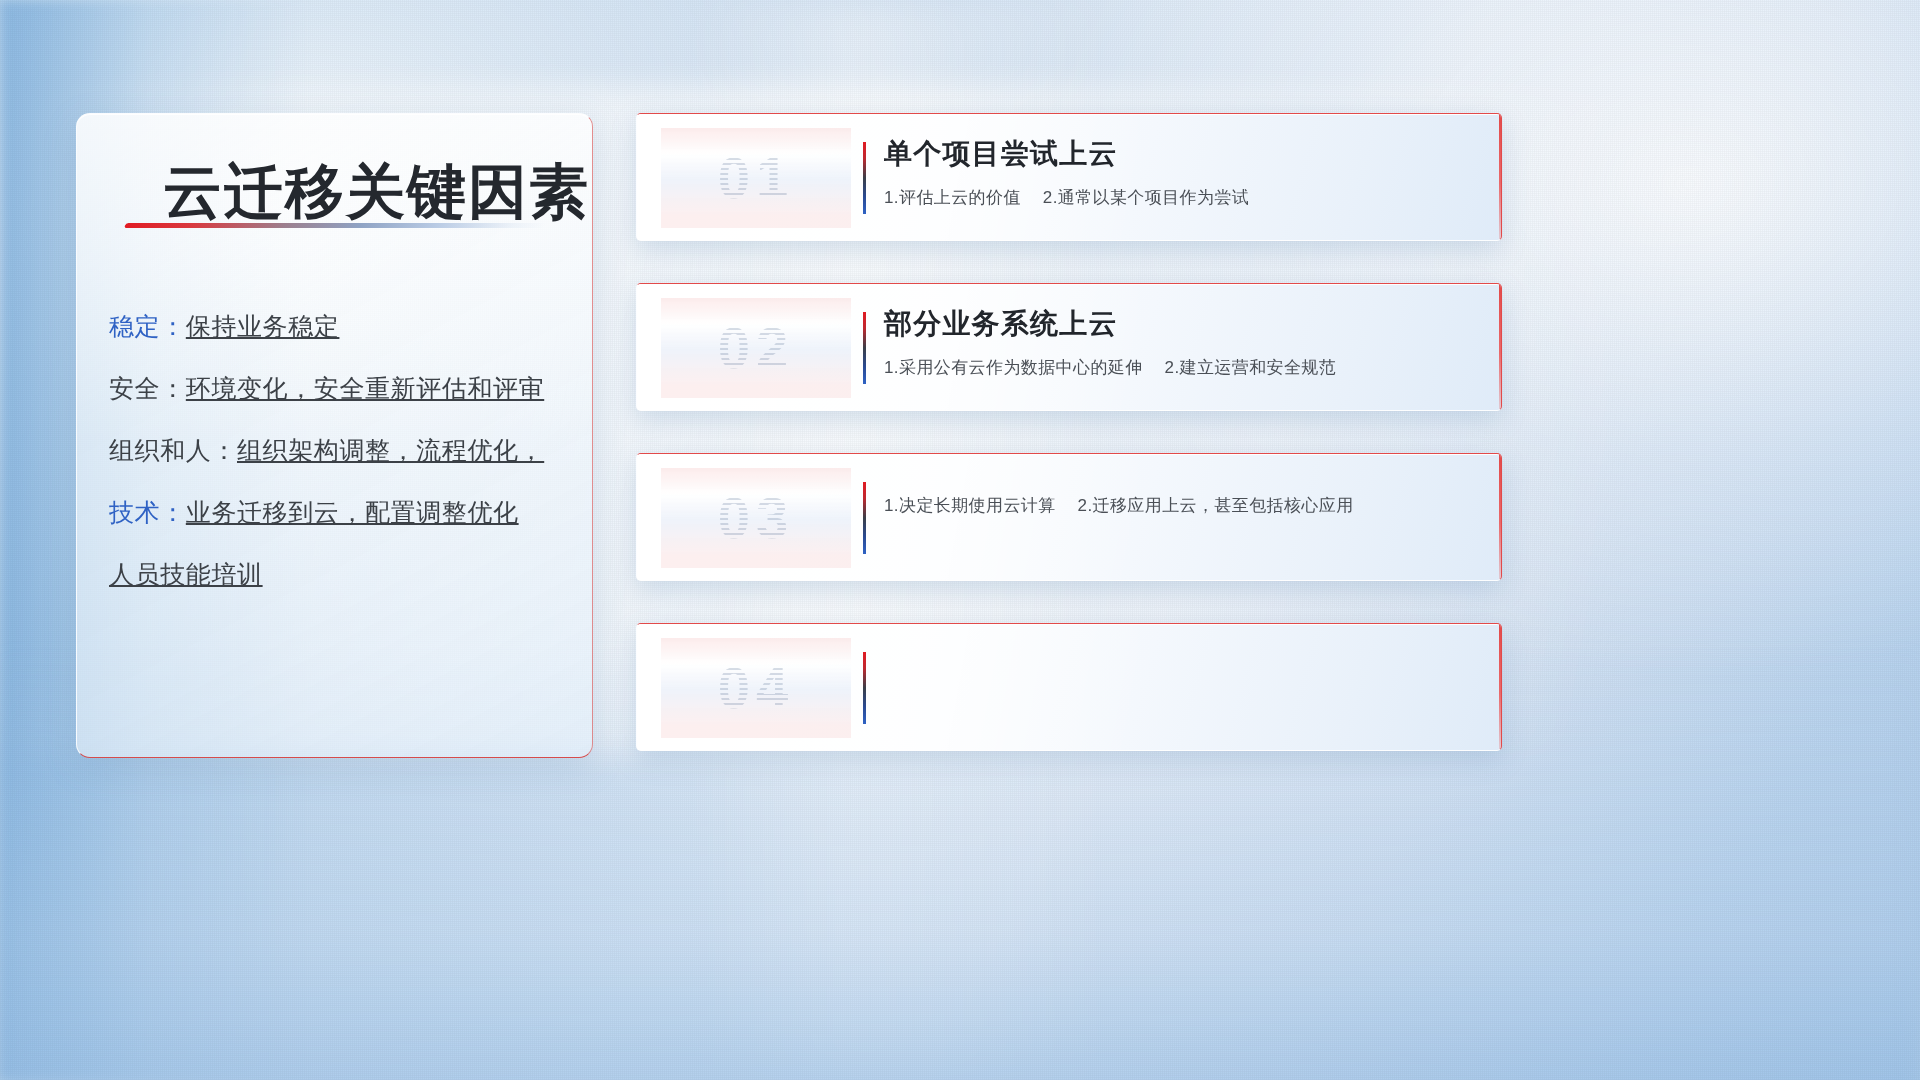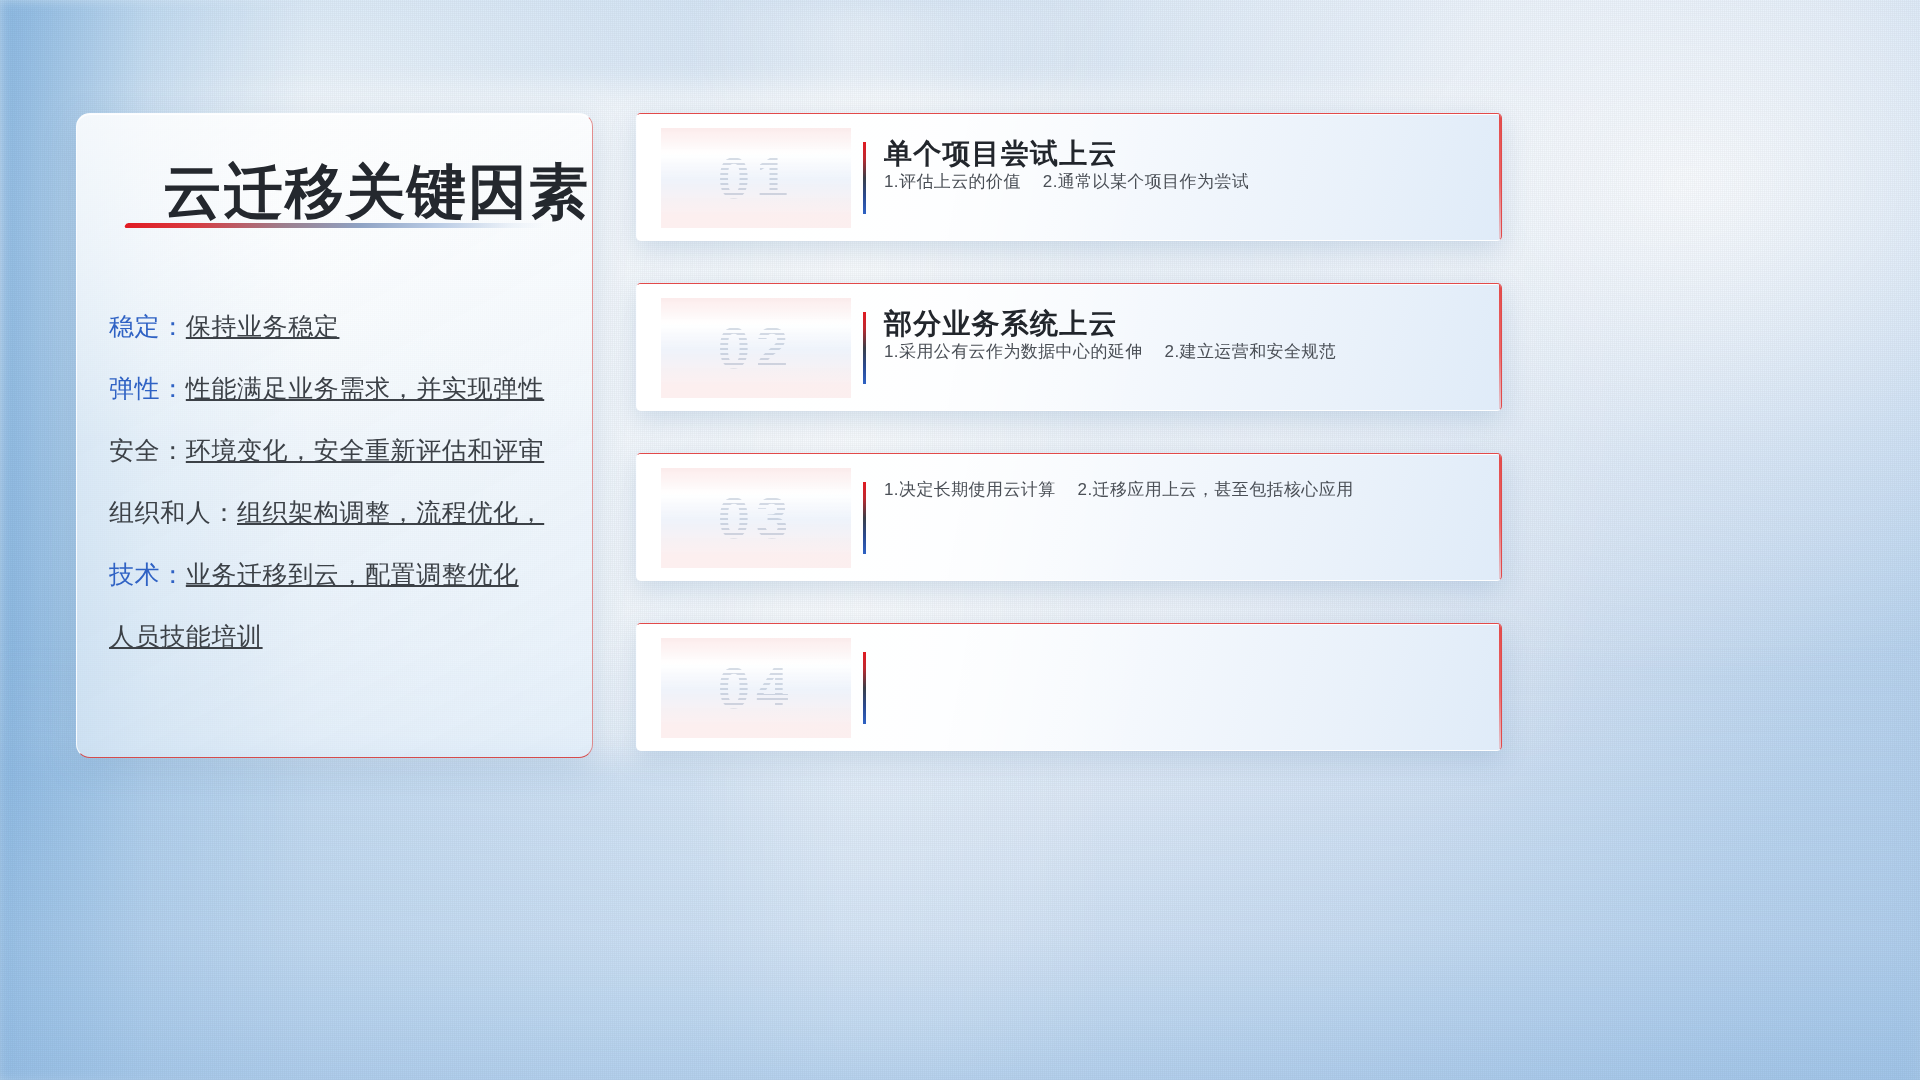--- a/index.html
+++ b/index.html
@@ -158,20 +158,21 @@
     width:3px; height:72px;
     background:linear-gradient(to bottom, #e01a22 0%, #c0282f 22%, #3a3f48 50%, #2a4a92 76%, #2f62c4 100%);
   }
 
   .card-body { position:absolute; left:247px; top:24px; right:26px; }
   .card-title {
     font-size:28px; font-weight:700; color:#22262c;
     letter-spacing:1.2px; line-height:1.15; white-space:nowrap;
   }
   .card-desc {
+    margin-top:16px;
     font-size:17px; color:#4a4f56; letter-spacing:.4px;
     white-space:nowrap;
   }
   .card-desc .gap { display:inline-block; width:22px; }
 </style>
 </head>
 <body>
 
 <div id="bg">
   <div class="bg-base"></div>
@@ -184,21 +185,20 @@
   <div class="bg-noise"></div>
 </div>
 
 <div id="stage">
 
   <section id="left-panel">
     <h1 class="panel-title">云迁移关键因素</h1>
     <div class="panel-rule"></div>
     <div id="factor-list">
         <div class="factor-row"><span class="factor-label accent">稳定：</span><span class="factor-text">保持业务稳定</span></div>
-        <div class="factor-row"><span class="factor-label accent">弹性：</span><span class="factor-text">性能满足业务需求，并实现弹性</span></div>
         <div class="factor-row"><span class="factor-label plain">安全：</span><span class="factor-text">环境变化，安全重新评估和评审</span></div>
         <div class="factor-row"><span class="factor-label plain">组织和人：</span><span class="factor-text">组织架构调整，流程优化，</span></div>
         <div class="factor-row"><span class="factor-label accent">技术：</span><span class="factor-text">业务迁移到云，配置调整优化</span></div>
         <div class="factor-row"><span class="factor-text">人员技能培训</span></div>
       </div>
   </section>
 
   <section id="cards">
       <article class="card">
         <div class="card-sheen"></div>

